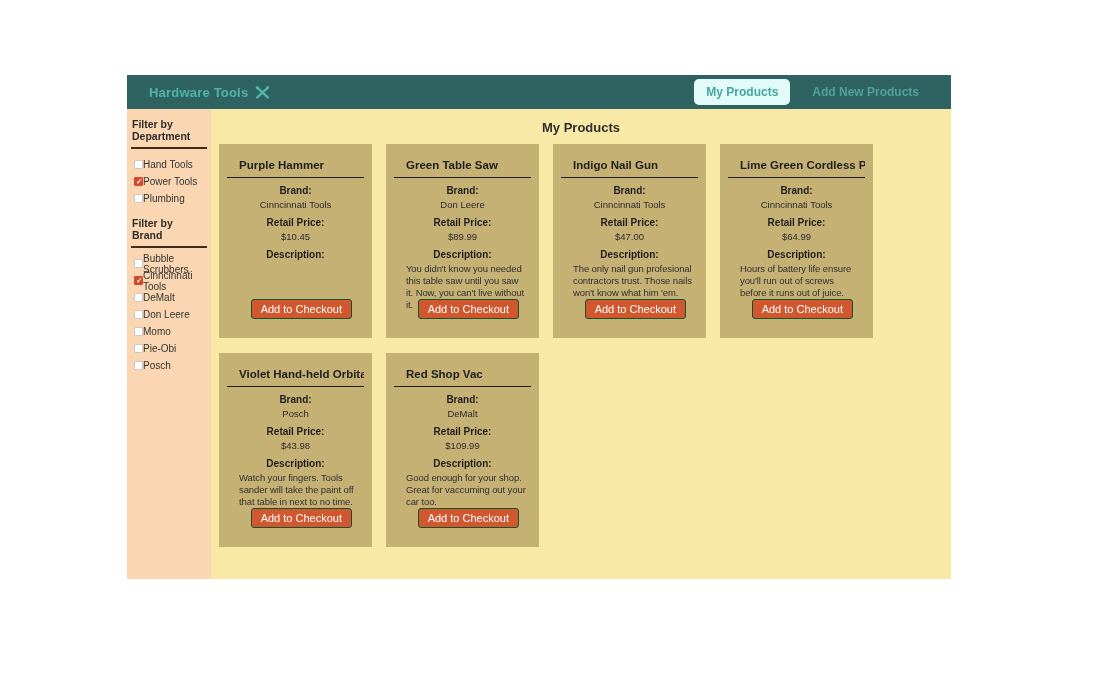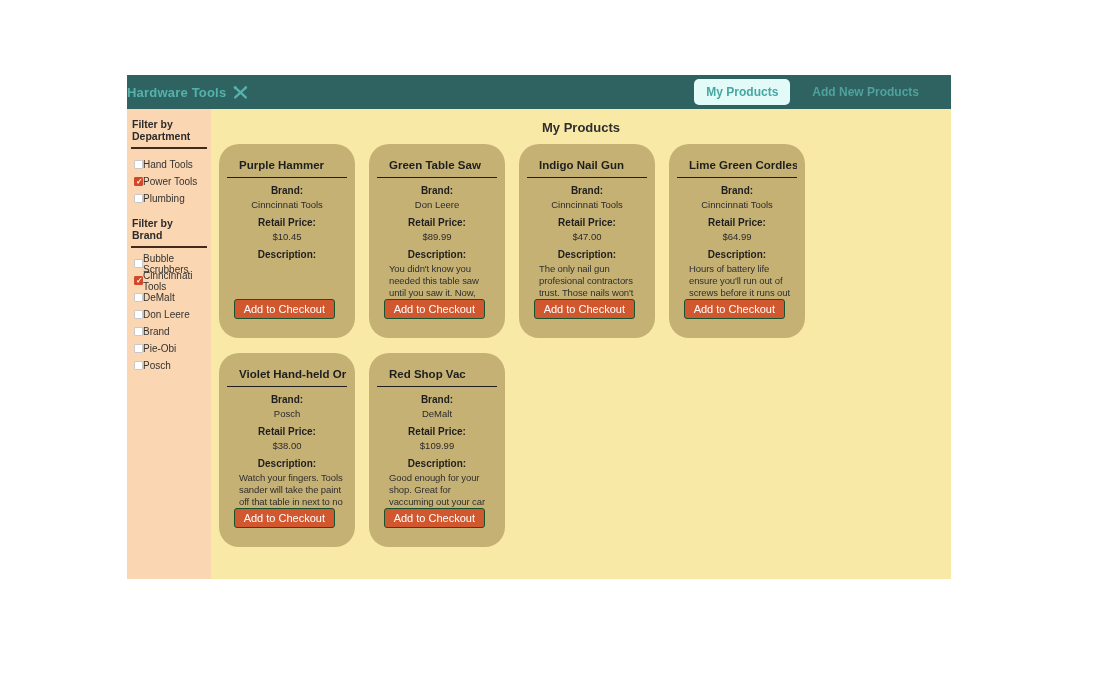--- a/index.html
+++ b/index.html
@@ -17,20 +17,21 @@
     display: flex; flex-direction: column;
   }
   
   .header {
     height: 34px; flex-shrink: 0;
     background: #2f6361;
     display: flex; align-items: center; justify-content: space-between;
   }
   .logo {
     display: flex; align-items: center; gap: 6px;
+    padding-left: 22px;
     color: #53b3ac; font-weight: bold; font-size: 13px;
     letter-spacing: 0.2px;
   }
   .nav { display: flex; align-items: center; gap: 10px; padding-right: 20px; height: 100%; }
   .nav-item {
     color: #4fa29e; font-weight: bold; font-size: 12px;
     padding: 6px 12px; text-decoration: none; cursor: pointer;
     display: flex; align-items: center; gap: 4px;
     border-radius: 5px;
   }
@@ -71,24 +72,23 @@
   .page-title {
     font-size: 13px; font-weight: bold; color: #2e2e2e;
     text-align: center; margin: 11px 0 0 0;
   }
   .cards {
     display: flex; flex-wrap: wrap;
     gap: 15px 14px;
     padding: 9px 0 0 8px;
   }
   .card {
-    width: 136px; height: 194px;
+    width: 153px; height: 194px;
     background: #c6b175;
     position: relative;
-    border-radius: 20px;
   }
   .card-title {
     font-size: 11.5px; font-weight: bold; color: #1e1e1e;
     margin: 15px 8px 0 20px;
     white-space: nowrap; overflow: hidden;
   }
   .card-rule { border: none; border-top: 1.5px solid #1e1e1e; margin: 6px 8px 0 8px; }
   .card-label {
     font-size: 10px; font-weight: bold; color: #1e1e1e;
     text-align: center; margin-top: 7px;
@@ -178,21 +178,21 @@
               <span class="filter-label">DeMalt</span>
             </label>
 
             <label class="filter-item">
               <span class="checkbox"></span>
               <span class="filter-label">Don Leere</span>
             </label>
 
             <label class="filter-item">
               <span class="checkbox"></span>
-              <span class="filter-label">Brand</span>
+              <span class="filter-label">Momo</span>
             </label>
 
             <label class="filter-item">
               <span class="checkbox"></span>
               <span class="filter-label">Pie-Obi</span>
             </label>
 
             <label class="filter-item">
               <span class="checkbox"></span>
               <span class="filter-label">Posch</span>
@@ -253,21 +253,21 @@
             <p class="card-desc">Hours of battery life ensure you'll run out of screws before it runs out of juice.</p>
             <button class="card-btn">Add to Checkout</button>
           </article>
 
           <article class="card">
             <h2 class="card-title">Violet Hand-held Orbital S...</h2>
             <hr class="card-rule">
             <div class="card-label">Brand:</div>
             <div class="card-value">Posch</div>
             <div class="card-label">Retail Price:</div>
-            <div class="card-value">$38.00</div>
+            <div class="card-value">$43.98</div>
             <div class="card-label">Description:</div>
             <p class="card-desc">Watch your fingers. Tools sander will take the paint off that table in next to no time.</p>
             <button class="card-btn">Add to Checkout</button>
           </article>
 
           <article class="card">
             <h2 class="card-title">Red Shop Vac</h2>
             <hr class="card-rule">
             <div class="card-label">Brand:</div>
             <div class="card-value">DeMalt</div>

